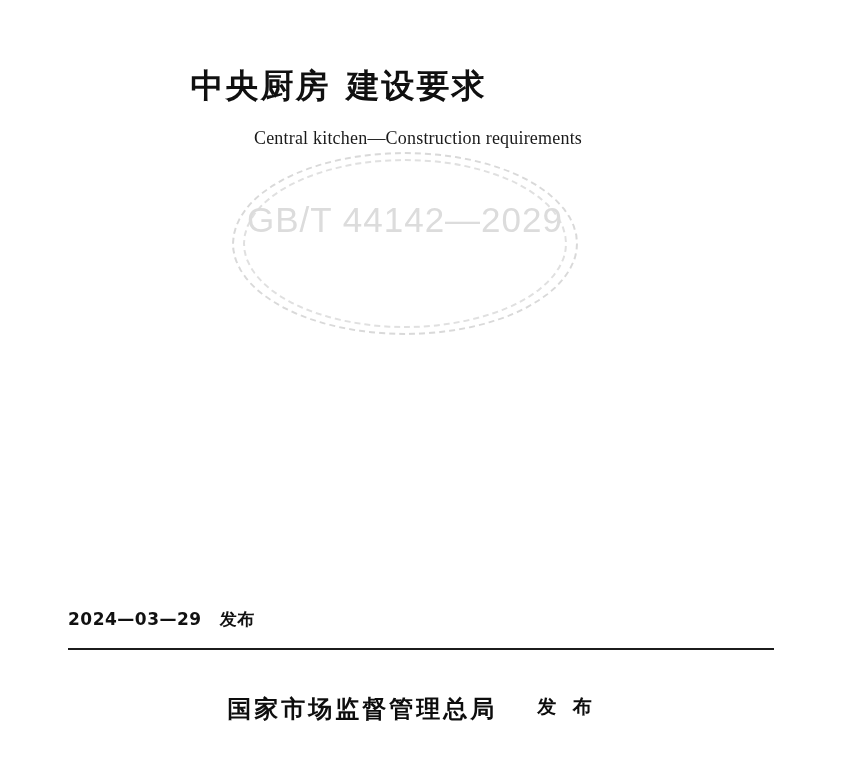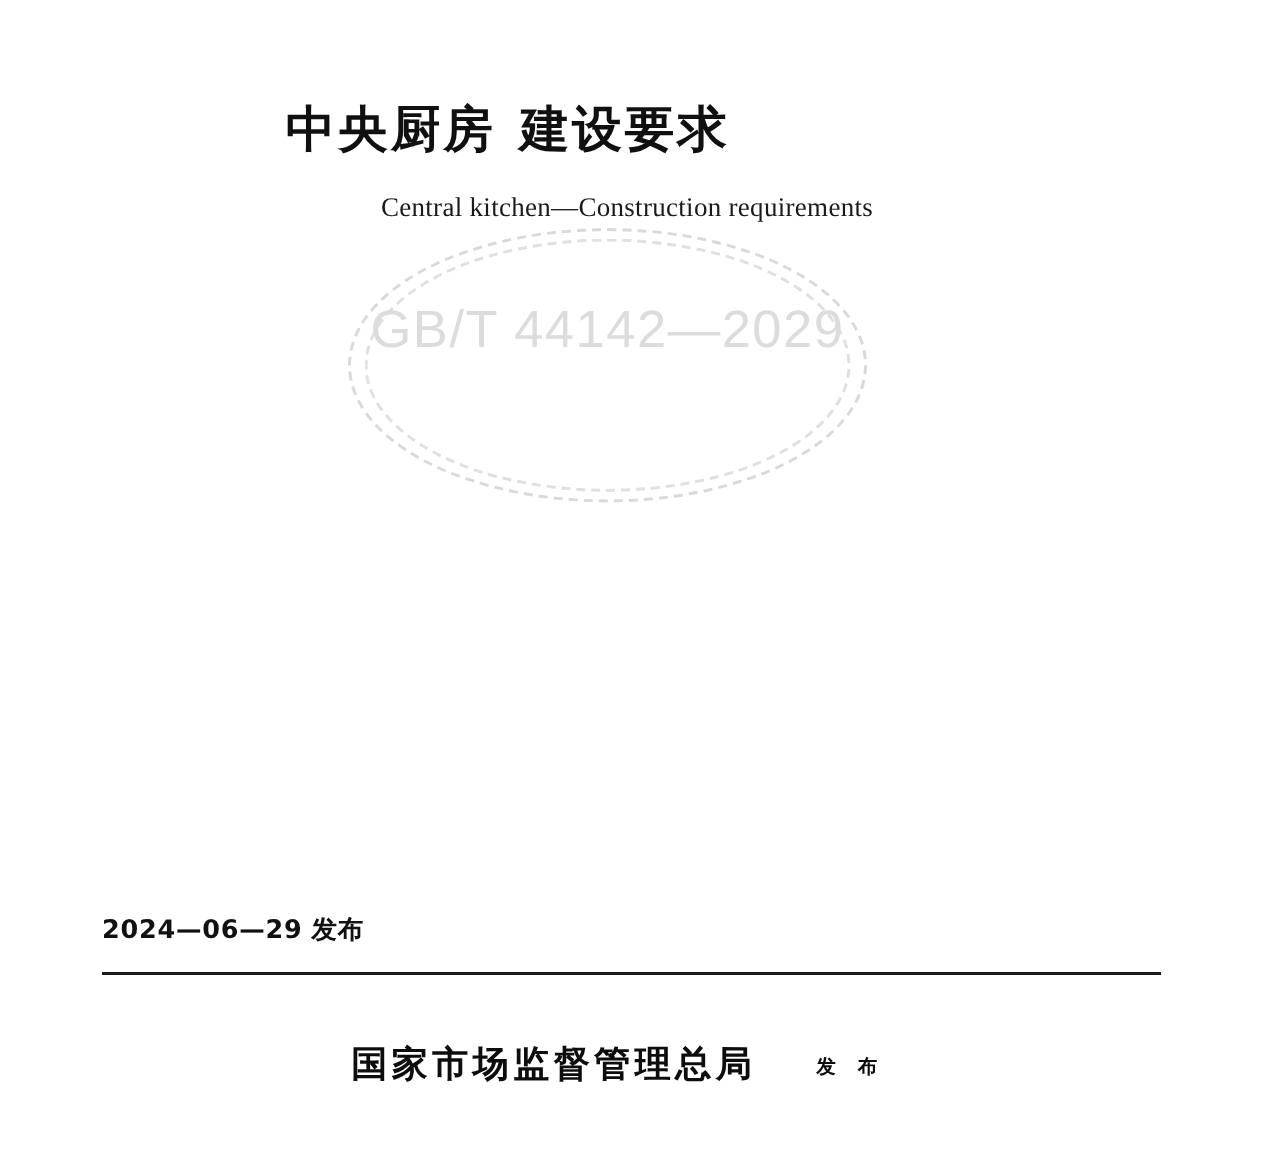--- a/index.html
+++ b/index.html
@@ -91,21 +91,21 @@
     width: 706px;
     display: flex;
     justify-content: space-between;
     align-items: flex-end;
     font-size: 17px;
     font-weight: bold;
     font-family: "DejaVu Sans", "Liberation Sans", sans-serif;
     color: #111111;
   }
   .dates .date-item { white-space: nowrap; letter-spacing: 0.5px; }
-  .dates .date-item .suffix { margin-left: 6px; text-align: right; }
+  .dates .date-item .suffix { margin-left: 18px; text-align: right; }
   .rule {
     position: absolute;
     left: 68px;
     top: 648px;
     width: 706px;
     height: 2px;
     background: #1c1c1c;
   }
 
   
@@ -123,21 +123,21 @@
     font-size: 24px;
     font-weight: bold;
     line-height: 1.33;
     letter-spacing: 3px;
     color: #0d0d0d;
     text-align: center;
   }
   .issuer-action {
     margin-left: 40px;
     font-family: "DejaVu Sans", "Liberation Sans", sans-serif;
-    font-size: 13px;
+    font-size: 19px;
     font-weight: bold;
     letter-spacing: 5px;
     color: #0d0d0d;
     align-self: flex-end;
     padding-bottom: 6px;
   }
 </style>
 </head>
 <body>
 
@@ -150,21 +150,21 @@
   </div>
 
   <div class="title-cn">
     <span>中央厨房</span><span class="gap"></span><span>建设要求</span>
   </div>
 
   <div class="title-en">Central kitchen—Construction requirements</div>
 
   <div class="dates">
     <div class="date-item">
-      <span>2024—06—29</span><span class="suffix">发布</span>
+      <span>2024—03—29</span><span class="suffix">发布</span>
     </div>
   </div>
 
   <div class="rule"></div>
 
   <div class="issuer">
     <div class="issuer-names">
       <div>国家市场监督管理总局</div>
     </div>
     <div class="issuer-action">发 布</div>

